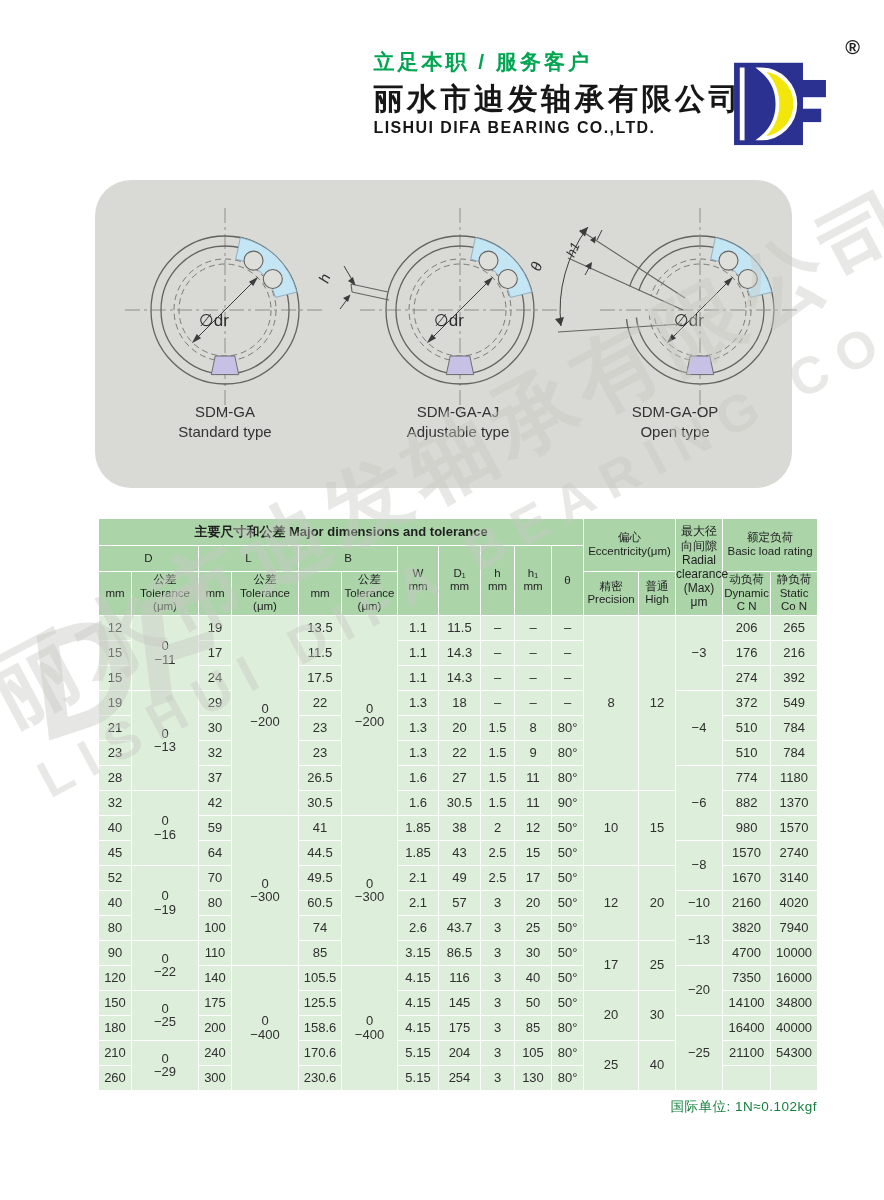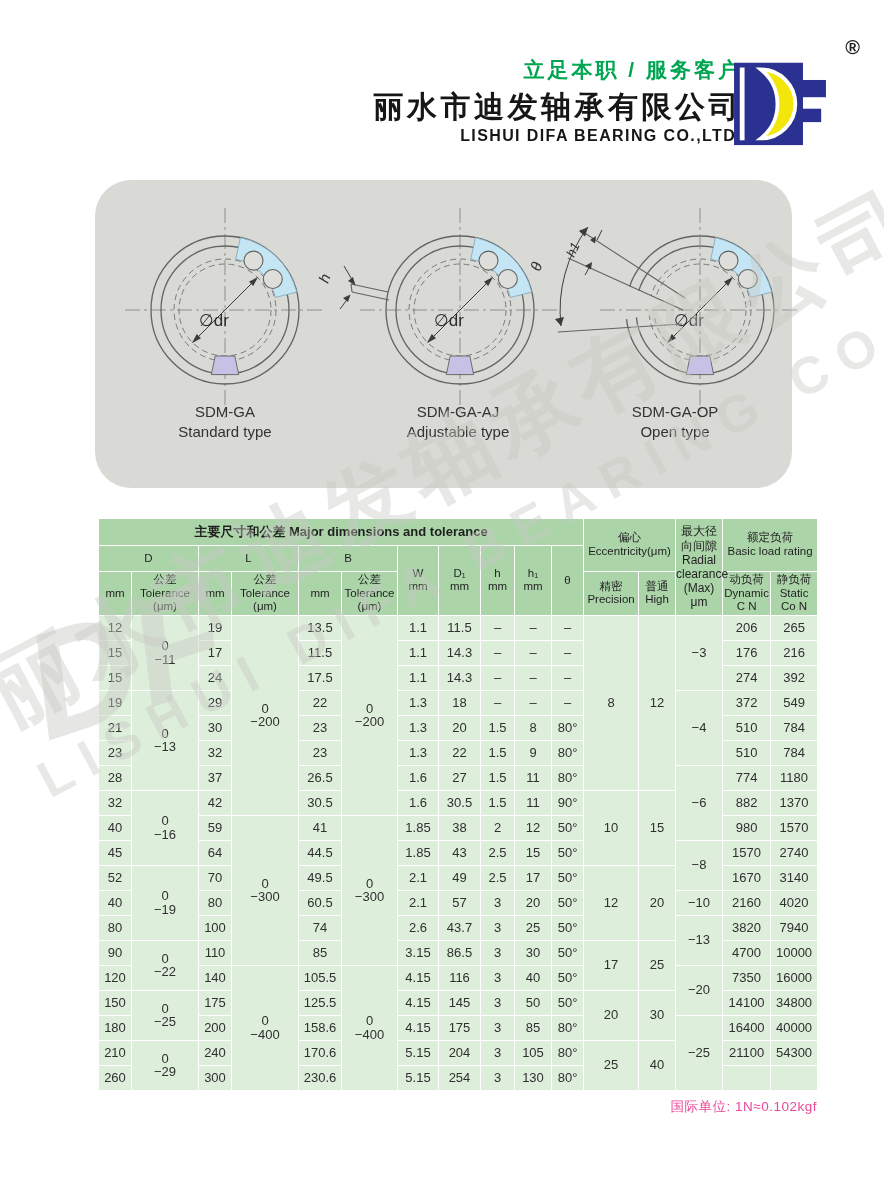--- a/index.html
+++ b/index.html
@@ -6,21 +6,21 @@
     --accent-green:#00a551; --logo-blue:#2b3190; --logo-yellow:#f2e60a;
     --panel-gray:#d9d9d5; --header-green:#abd5a9; --cell-green:#ddeeda;
     --wm:#c9c9c4;
   }
   *{margin:0;padding:0;box-sizing:border-box;}
   html,body{background:#eee;}
   body{font-family:"Liberation Sans","DejaVu Sans",sans-serif;}
   .page{position:relative;width:884px;height:1200px;background:#fff;margin:0 auto;overflow:hidden;}
 
   
-  .brand-text{position:absolute;top:56px;right:142px;text-align:right;}
+  .brand-text{position:absolute;top:48px;right:142px;text-align:left;}
   .slogan{font-size:21px;font-weight:bold;color:var(--accent-green);letter-spacing:3px;margin-bottom:6px;}
   .company-cn{font-size:30px;font-weight:bold;color:#161616;letter-spacing:3.5px;line-height:1.1;}
   .company-en{font-size:16px;font-weight:bold;color:#161616;letter-spacing:1.4px;margin-top:4px;}
   .logo{position:absolute;top:57px;right:56px;width:96px;height:90px;}
   .reg-mark{position:absolute;top:36px;right:24px;font-size:20px;color:#222;font-weight:bold;}
 
   
   .panel{position:absolute;left:95px;top:180px;width:697px;height:308px;background:var(--panel-gray);border-radius:36px;}
   .diagram-svg{position:absolute;top:12px;}
   .cap{position:absolute;top:222px;width:210px;text-align:center;font-size:15px;color:#333;line-height:1.3;}
@@ -40,21 +40,21 @@
   table{border-collapse:collapse;table-layout:fixed;width:719px;}
   th,td{border:1px solid #ffffff;text-align:center;vertical-align:middle;white-space:pre-line;}
   th{background:var(--header-green);font-weight:normal;font-size:11.5px;line-height:1.18;color:#1f1f1f;padding:1px 0;}
   th.title{font-size:13px;font-weight:bold;}
   th.small{font-size:12px;}
   thead tr:nth-child(1){height:27px;}
   thead tr:nth-child(2){height:26px;}
   thead tr:nth-child(3){height:40px;}
   td{background:var(--cell-green);font-size:13px;color:#303030;height:25px;line-height:1.05;padding:0;}
 
-  .footer-note{position:absolute;top:1098px;right:67px;font-size:13.5px;color:#ec4899;letter-spacing:0.5px;}
+  .footer-note{position:absolute;top:1098px;right:67px;font-size:13.5px;color:#15803d;letter-spacing:0.5px;}
 
   
   .wm{position:absolute;pointer-events:none;color:var(--wm);font-weight:bold;white-space:nowrap;z-index:6;}
   .wm-main{left:-30px;top:648px;transform:rotate(-28deg);transform-origin:left top;opacity:0.42;}
   .wm-main .l1{font-size:86px;letter-spacing:8px;}
   .wm-main .l2{font-size:52px;letter-spacing:14px;margin-top:6px;}
   .wm-df{left:26px;top:575px;font-size:150px;font-style:italic;transform:rotate(-18deg);opacity:0.45;}
   .brand-block,.panel,.spec{z-index:2;}
 </style>
 </head>

